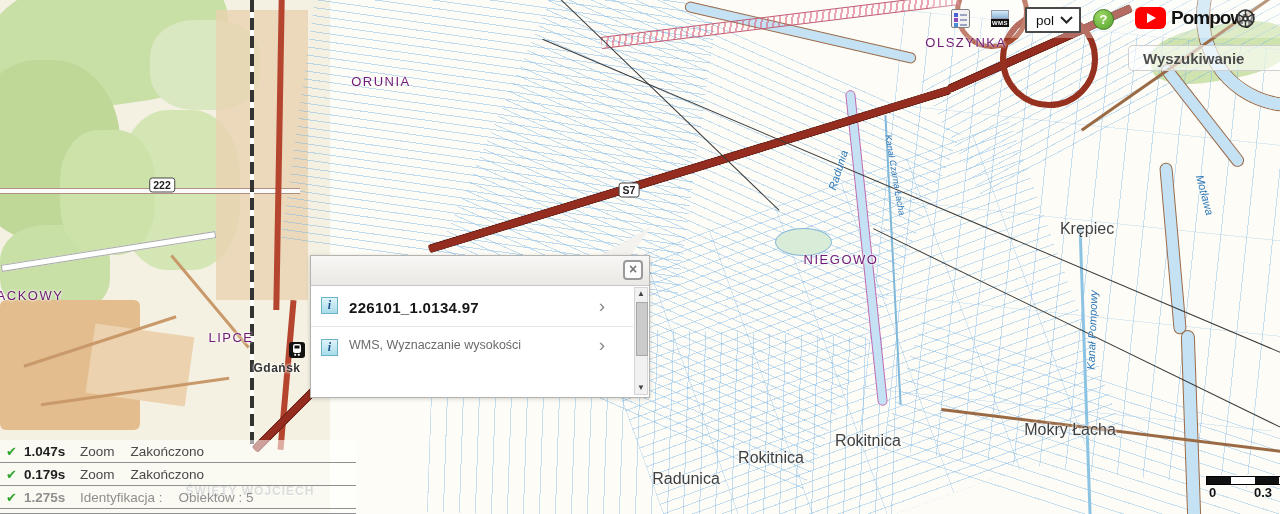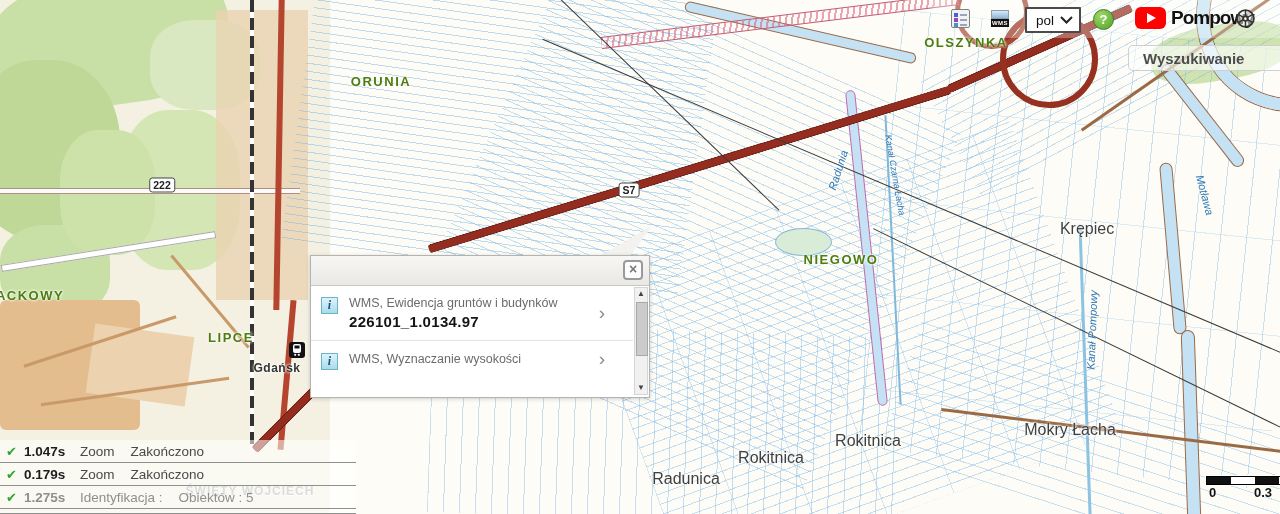--- a/index.html
+++ b/index.html
@@ -8,21 +8,21 @@
   
   #map{position:absolute;inset:0;overflow:hidden;}
   .patch{position:absolute;}
   .river{position:absolute;background:#c4e2f3;border:1px solid #9a6a4a;border-radius:8px;}
   .river.mag{border-color:#c06ab2;}
   .hwy{position:absolute;background:#942d1f;border-top:1px solid #5e1a12;border-bottom:1px solid #5e1a12;border-radius:3px;}
   .pline{position:absolute;background:#3a3a3a;height:1px;}
   .ring{position:absolute;border-radius:50%;}
   
   .mlabel{position:absolute;transform:translate(-50%,-50%);white-space:nowrap;z-index:6;}
-  .town{font-weight:bold;font-size:13px;color:#4d7c0f;letter-spacing:1.5px;text-shadow:0 0 3px #fff,0 0 3px #fff;}
+  .town{font-weight:normal;font-size:13px;color:#701a75;letter-spacing:1.5px;text-shadow:0 0 3px #fff,0 0 3px #fff;}
   .town-sm{font-weight:bold;font-size:12px;color:#333;letter-spacing:.5px;text-shadow:0 0 3px #fff,0 0 3px #fff;}
   .village{font-size:16px;color:#3f3f3f;text-shadow:0 0 3px #fff,0 0 3px #fff;}
   .water{font-style:italic;font-size:11px;color:#2d76b5;text-shadow:0 0 2px #fff;}
   .water-sm{font-style:italic;font-size:9px;color:#2d76b5;text-shadow:0 0 2px #fff;}
   .ghost{font-weight:bold;font-size:12px;color:#aeb4b0;letter-spacing:1px;text-shadow:0 1px 0 rgba(255,255,255,.85);}
   .shield{font-weight:bold;font-size:10.5px;color:#222;background:#fff;border:1px solid #444;border-radius:3px;padding:0 3px;line-height:13px;}
   
   #toolbar-strip{position:absolute;right:0;top:0;width:348px;height:38px;background:rgba(255,255,255,.30);z-index:29;}
   #toolbar{position:absolute;right:0;top:0;width:348px;height:38px;z-index:30;display:flex;align-items:center;}
   .tbtn{cursor:pointer;}
@@ -229,21 +229,20 @@
 <div id="search-panel">Wyszukiwanie</div>
 
 <div id="popup-pointer"></div>
 <div id="popup">
   <div id="popup-header">
     <div id="popup-close">×</div>
   </div>
   <div id="popup-list">
     <div class="p-item">
       <div class="info-ic">i</div>
-      <div class="p-title">WMS, Ewidencja gruntów i budynków</div>
       <div class="p-value">226101_1.0134.97</div>
       <div class="p-chevron">›</div>
     </div>
     <div class="p-item">
       <div class="info-ic">i</div>
       <div class="p-title">WMS, Wyznaczanie wysokości</div>
       <div class="p-chevron">›</div>
     </div>
   </div>
   <div id="popup-scroll">

